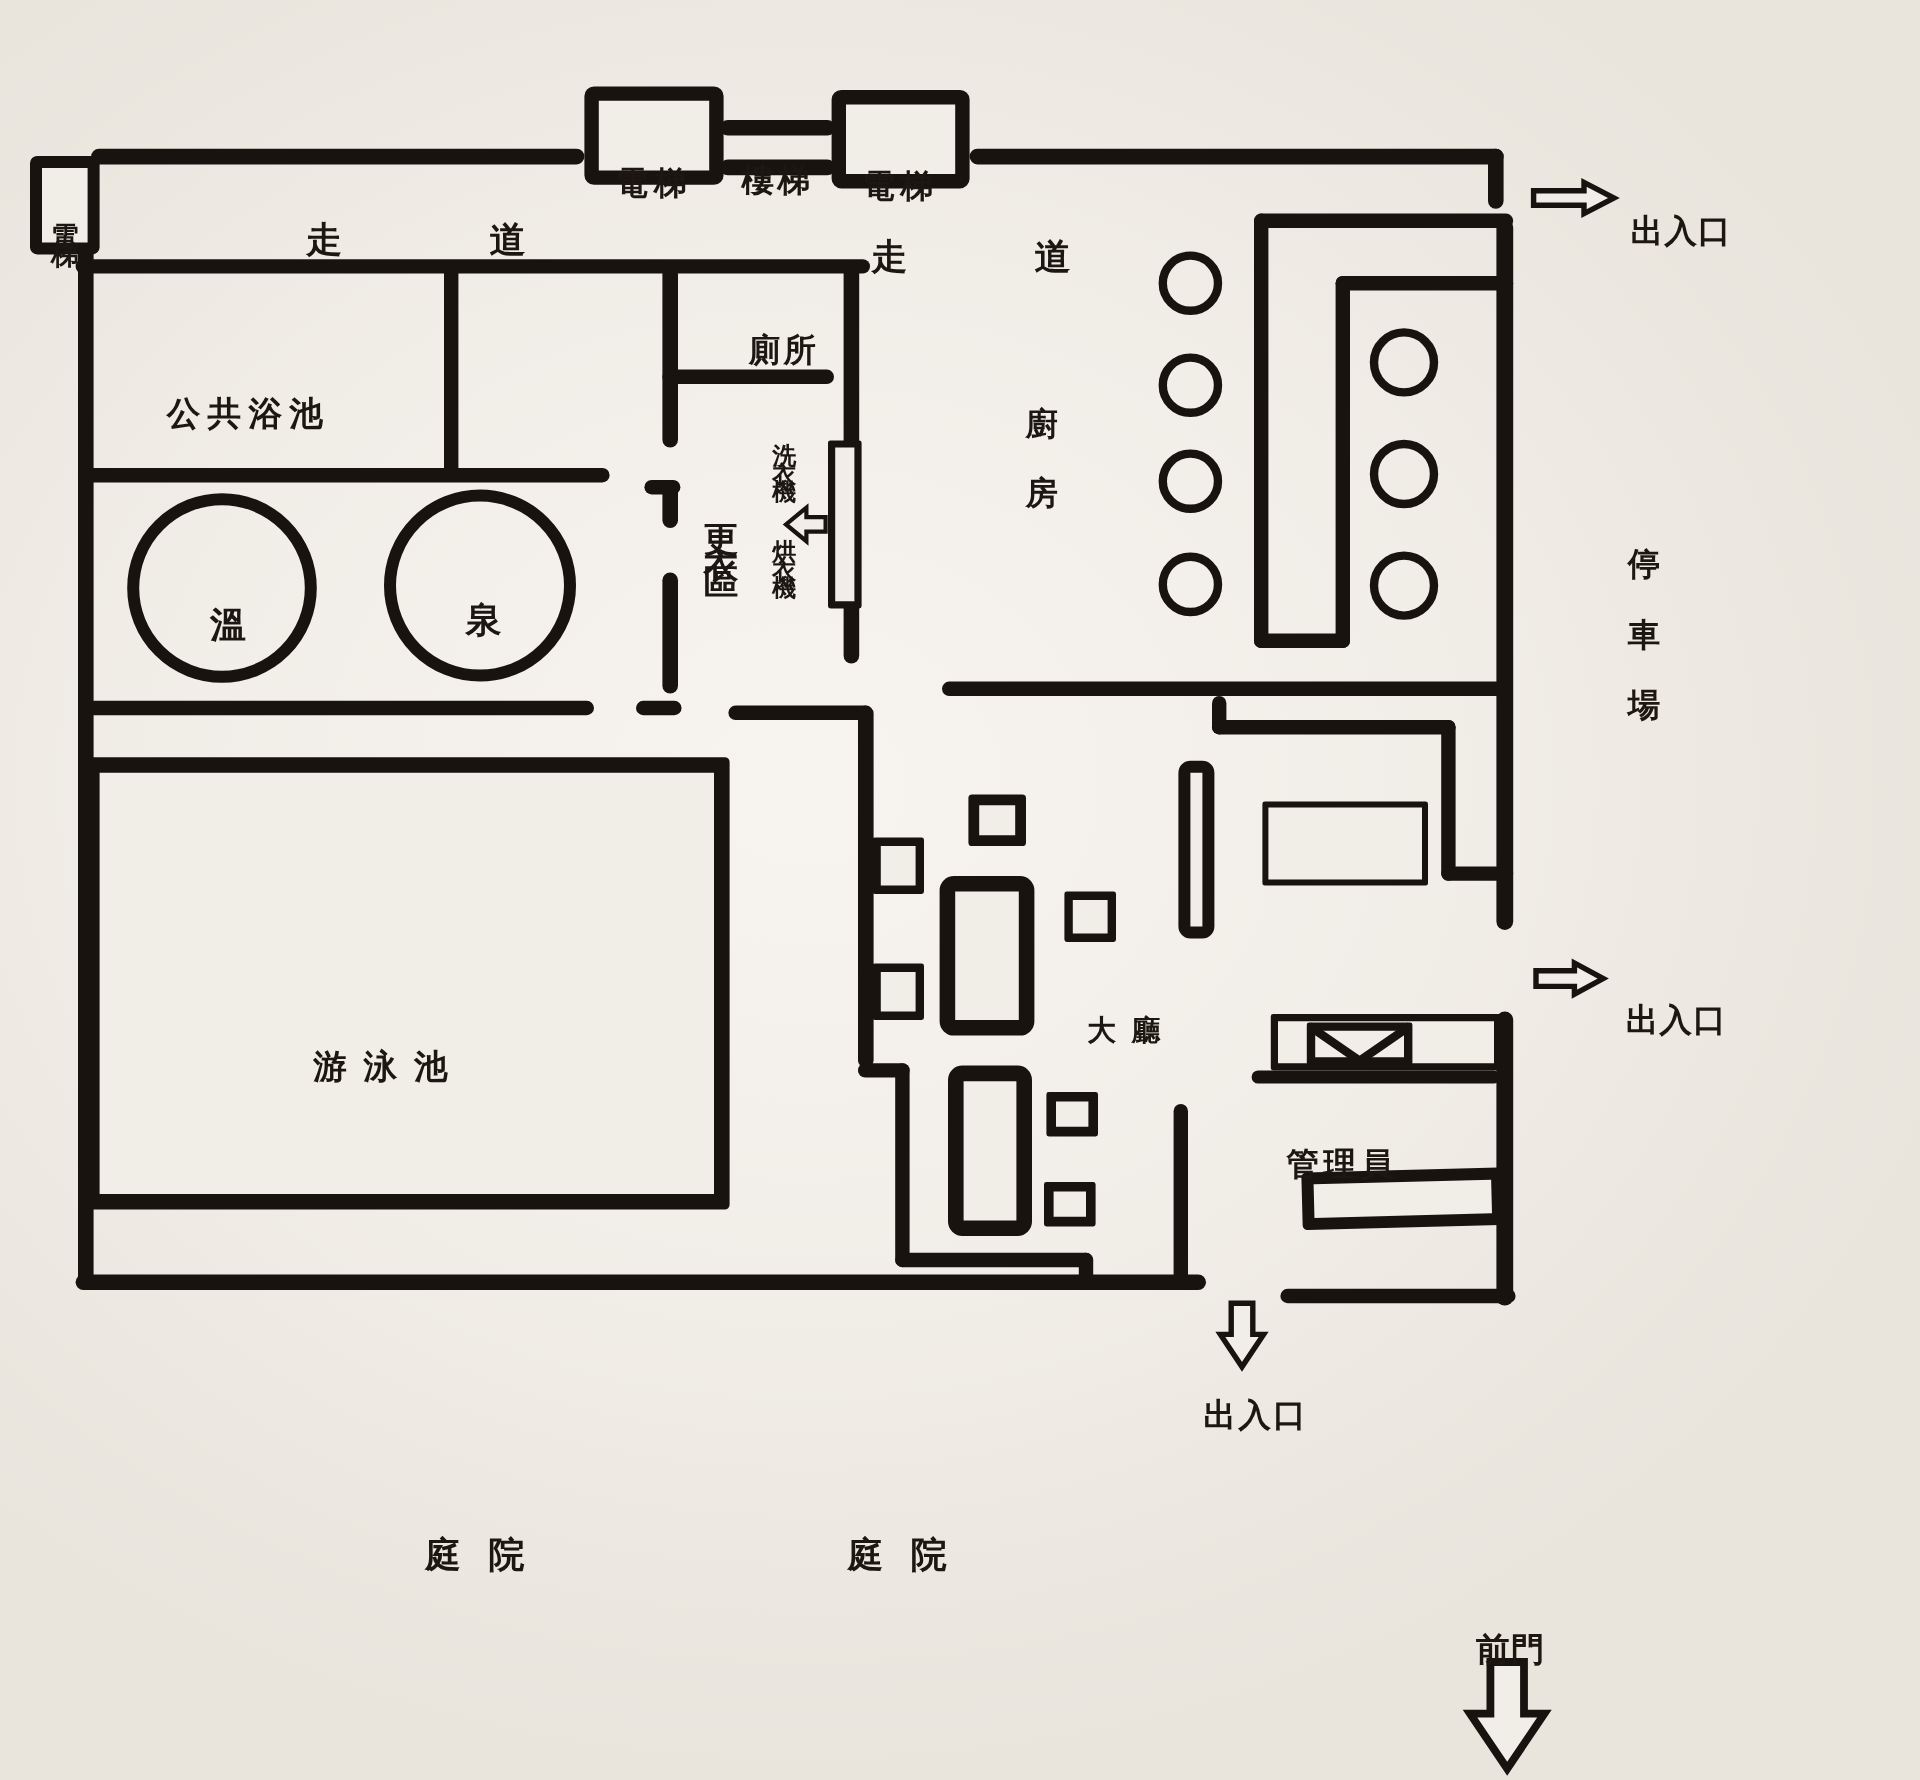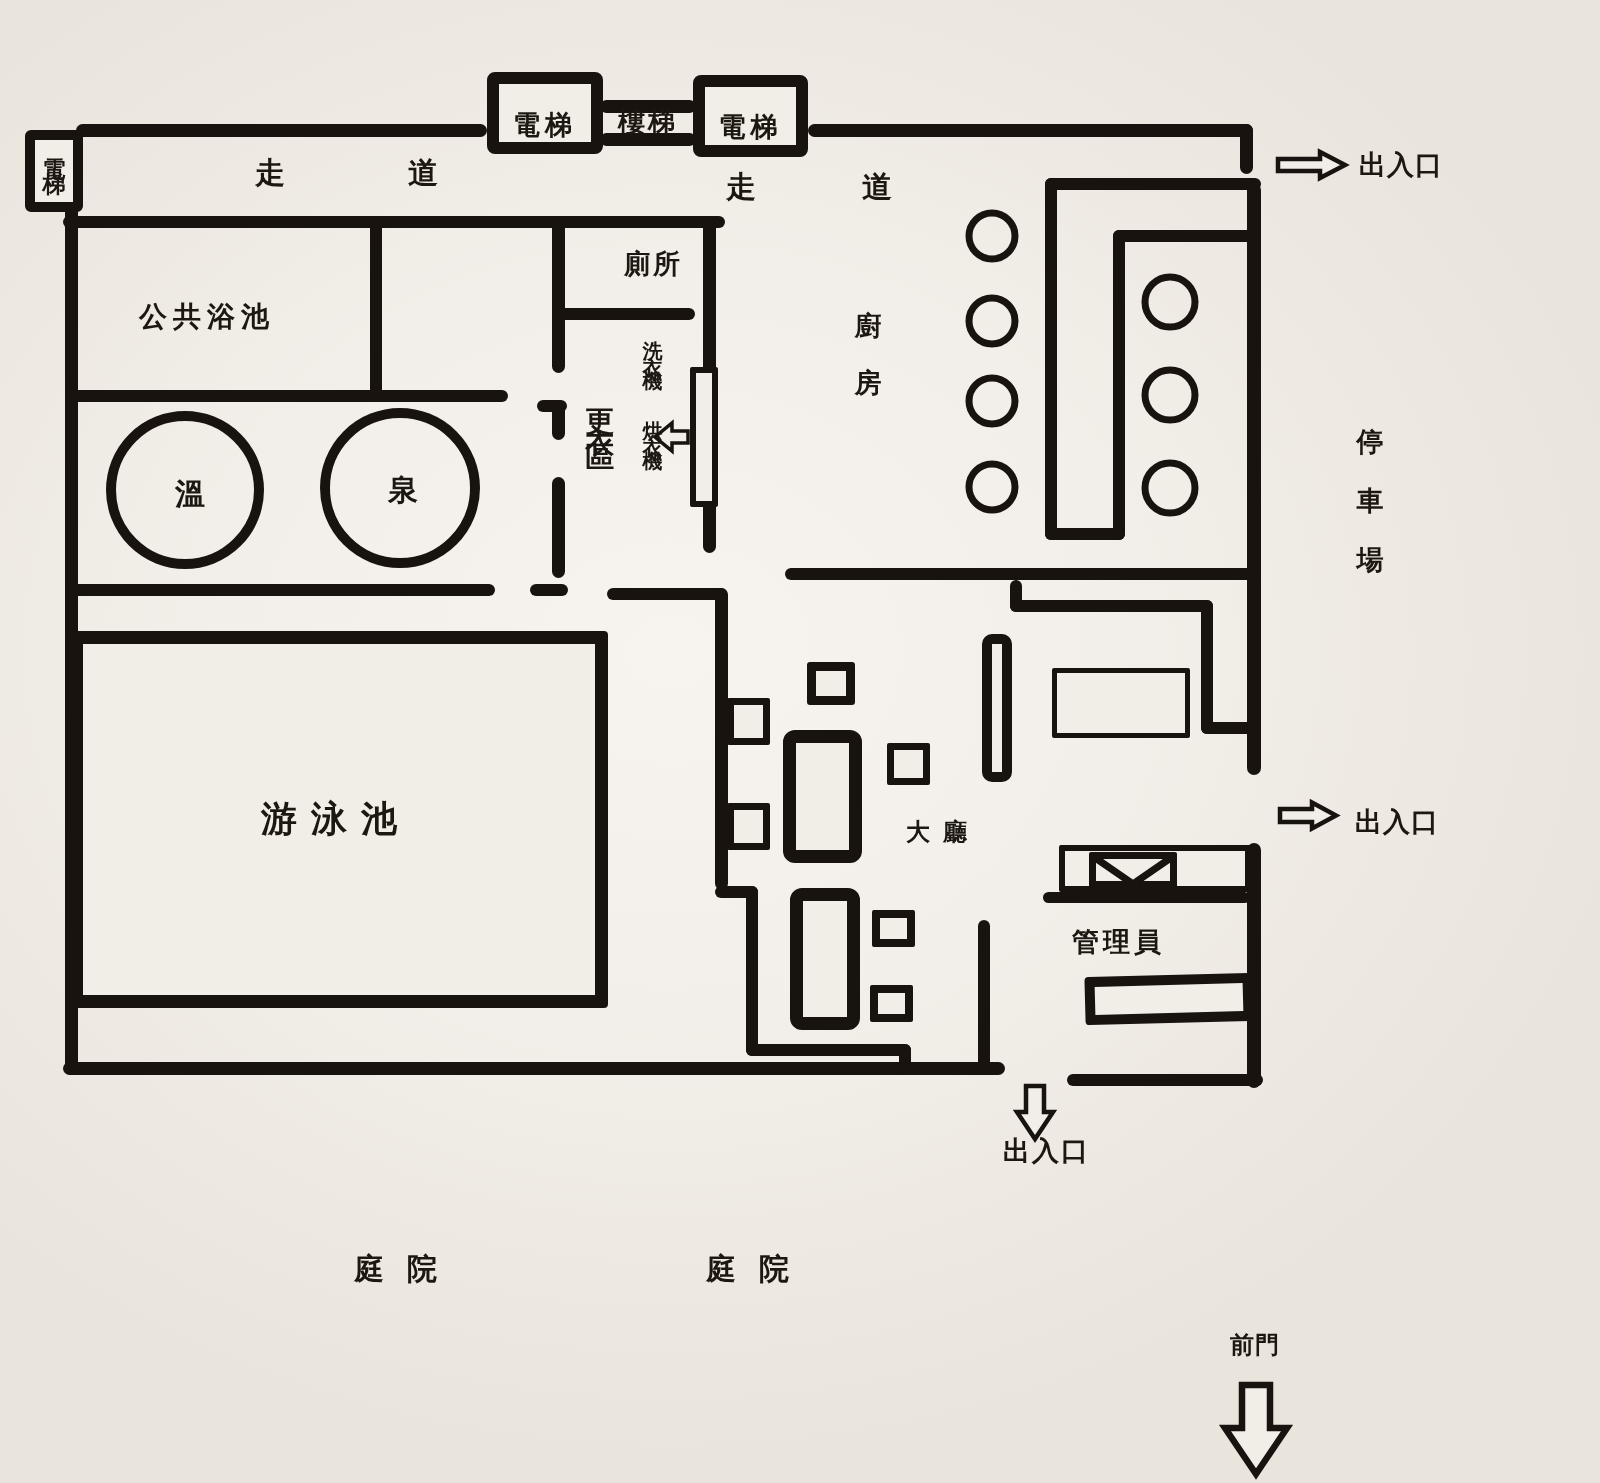--- a/index.html
+++ b/index.html
@@ -7,21 +7,21 @@
     width:1600px;height:1483px;
     font-family:"Liberation Sans","DejaVu Sans",sans-serif;
     background:#e9e4dd;
   }
   #plan{
     position:relative;width:1600px;height:1483px;overflow:hidden;
     background:radial-gradient(ellipse 62% 55% at 42% 44%, #f7f4f0 0%, #f1ede7 55%, #e9e4dc 100%);
   }
   .wall{position:absolute;background:#191310;border-radius:7px;}
   .furn{position:absolute;background:#f1ede7;border-style:solid;border-color:#191310;box-sizing:border-box;}
-  .lbl{position:absolute;color:#1d1711;font-weight:600;white-space:nowrap;line-height:1.15;}
+  .lbl{position:absolute;color:#1d1711;font-weight:600;white-space:nowrap;line-height:1.15;margin-top:28px;}
   .v{writing-mode:vertical-rl;text-orientation:upright;}
   .ctr{text-align:center;}
   svg.overlay{position:absolute;left:0;top:0;}
   .shape{stroke:#191310;fill:none;}
   .arrow{stroke:#191310;fill:#f1ede7;}
 </style>
 </head>
 <body>
 
 <div id="plan">
@@ -117,22 +117,22 @@
   <div class="lbl" style="left:255px;top:156px;font-size:30px;letter-spacing:123px;">走道</div>
   <div class="lbl" style="left:726px;top:170px;font-size:30px;letter-spacing:106px;">走道</div>
   <div class="lbl" style="left:139px;top:301px;font-size:28px;letter-spacing:6px;">公共浴池</div>
   <div class="lbl" style="left:624px;top:249px;font-size:27px;letter-spacing:2px;">廁所</div>
   <div class="lbl" style="left:175px;top:477px;font-size:30px;">溫</div>
   <div class="lbl" style="left:388px;top:473px;font-size:30px;">泉</div>
   <div class="lbl v" style="left:583px;top:386px;font-size:29px;letter-spacing:17px;">更衣區</div>
   <div class="lbl v" style="left:641px;top:325px;font-size:20px;letter-spacing:15px;">洗衣機、烘衣機</div>
   <div class="lbl v" style="left:852px;top:288px;font-size:27px;letter-spacing:57px;">廚房</div>
   <div class="lbl v" style="left:1354px;top:406px;font-size:27px;letter-spacing:59px;">停車場</div>
-  <div class="lbl" style="left:261px;top:798px;font-size:36px;letter-spacing:14px;">游泳池</div>
+  <div class="lbl" style="left:261px;top:845px;font-size:28px;letter-spacing:14px;">游泳池</div>
   <div class="lbl" style="left:906px;top:818px;font-size:24px;letter-spacing:13px;">大廳</div>
   <div class="lbl" style="left:1072px;top:927px;font-size:27px;letter-spacing:4px;">管理員</div>
   <div class="lbl" style="left:1359px;top:150px;font-size:27px;letter-spacing:1px;">出入口</div>
   <div class="lbl" style="left:1355px;top:807px;font-size:27px;letter-spacing:1px;">出入口</div>
   <div class="lbl" style="left:1003px;top:1136px;font-size:27px;letter-spacing:2px;">出入口</div>
   <div class="lbl" style="left:354px;top:1252px;font-size:30px;letter-spacing:23px;">庭院</div>
   <div class="lbl" style="left:706px;top:1252px;font-size:30px;letter-spacing:23px;">庭院</div>
-  <div class="lbl" style="left:1230px;top:1331px;font-size:24px;letter-spacing:1px;">前門</div>
+  <div class="lbl" style="left:1230px;top:1331px;font-size:28px;letter-spacing:1px;">前門</div>
 </div>
 
 </body></html>

